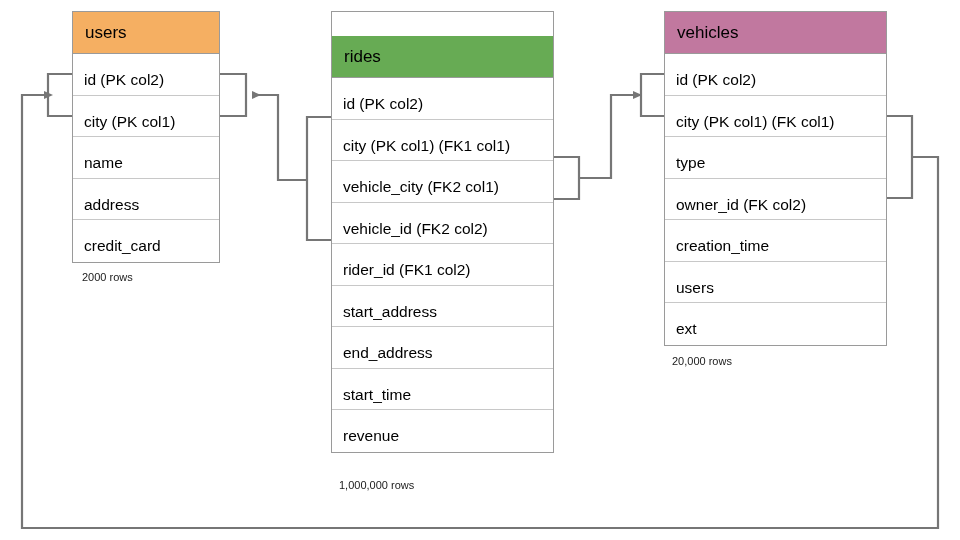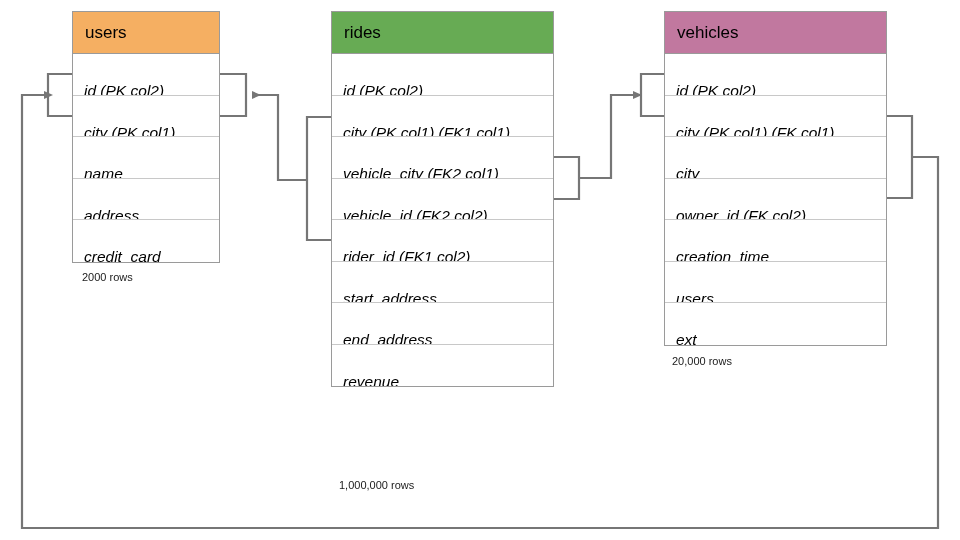--- a/index.html
+++ b/index.html
@@ -42,28 +42,27 @@
     font-size: 17px;
     color: #000000;
     border-bottom: 1px solid #9a9a9a;
     white-space: nowrap;
     overflow: hidden;
   }
   .field-row {
     box-sizing: border-box;
     height: 41.5px;
     line-height: 41.5px;
-    padding: 16px 0 0 11px;
+    padding: 5px 0 0 11px;
     font-size: 15.5px;
     color: #000000;
     border-bottom: 1px solid #c8c8c8;
     background: #ffffff;
     white-space: nowrap;
     overflow: hidden;
-    font-style: italic;
   }
   .field-row.last {
     border-bottom: none;
   }
   .rowcount {
     position: absolute;
     font-size: 11px;
     color: #1a1a1a;
     white-space: nowrap;
     z-index: 3;
@@ -107,37 +106,38 @@
     <div class="entity-header" style="background:#F5AF62;">users</div>
     <div class="field-row">id (PK col2)</div>
     <div class="field-row">city (PK col1)</div>
     <div class="field-row">name</div>
     <div class="field-row">address</div>
     <div class="field-row last">credit_card</div>
   </div>
   <div class="rowcount" style="left:82px; top:271px;">2000 rows</div>
 
   <div class="entity" style="left:331px; top:11px; width:223px;">
-    <div class="entity-header" style="background:#67AB54;">rides</div>
+    <div class="entity-header" style="background:#67AB54;margin-top:24px;">rides</div>
     <div class="field-row">id (PK col2)</div>
     <div class="field-row">city (PK col1) (FK1 col1)</div>
     <div class="field-row">vehicle_city (FK2 col1)</div>
     <div class="field-row">vehicle_id (FK2 col2)</div>
     <div class="field-row">rider_id (FK1 col2)</div>
     <div class="field-row">start_address</div>
     <div class="field-row">end_address</div>
+    <div class="field-row">start_time</div>
     <div class="field-row last">revenue</div>
   </div>
   <div class="rowcount" style="left:339px; top:479px;">1,000,000 rows</div>
 
   <div class="entity" style="left:664px; top:11px; width:223px;">
     <div class="entity-header" style="background:#C1789F;">vehicles</div>
     <div class="field-row">id (PK col2)</div>
     <div class="field-row">city (PK col1) (FK col1)</div>
-    <div class="field-row">city</div>
+    <div class="field-row">type</div>
     <div class="field-row">owner_id (FK col2)</div>
     <div class="field-row">creation_time</div>
     <div class="field-row">users</div>
     <div class="field-row last">ext</div>
   </div>
   <div class="rowcount" style="left:672px; top:355px;">20,000 rows</div>
 
 </div>
 
 </body></html>

